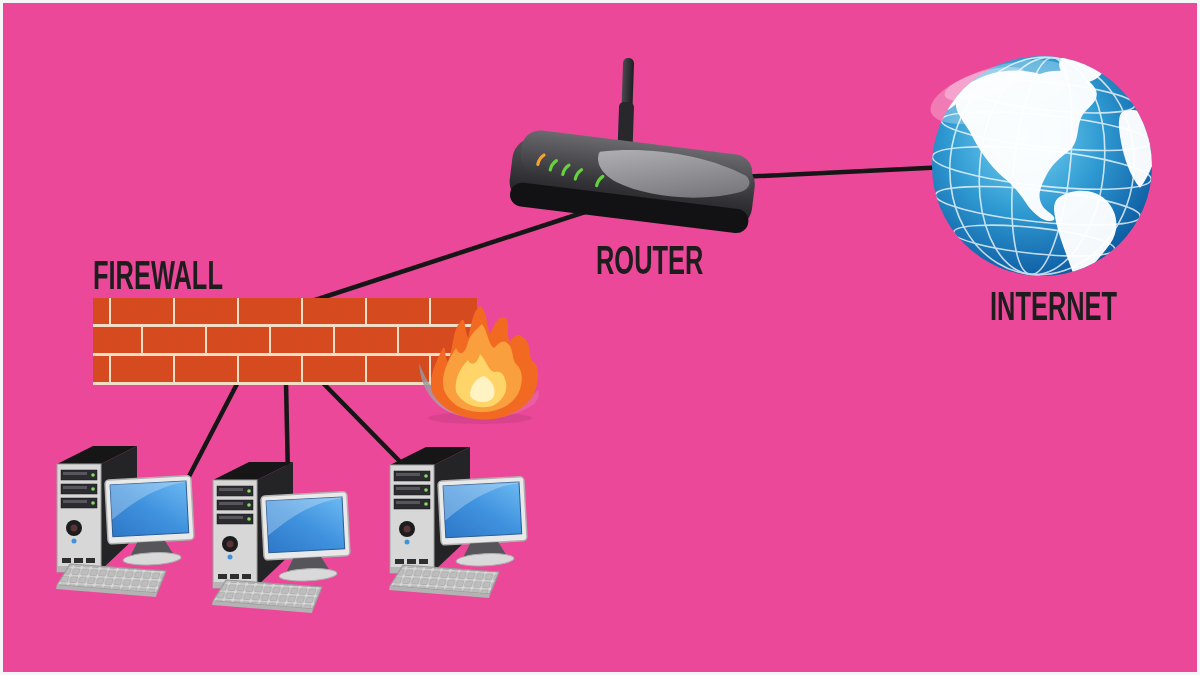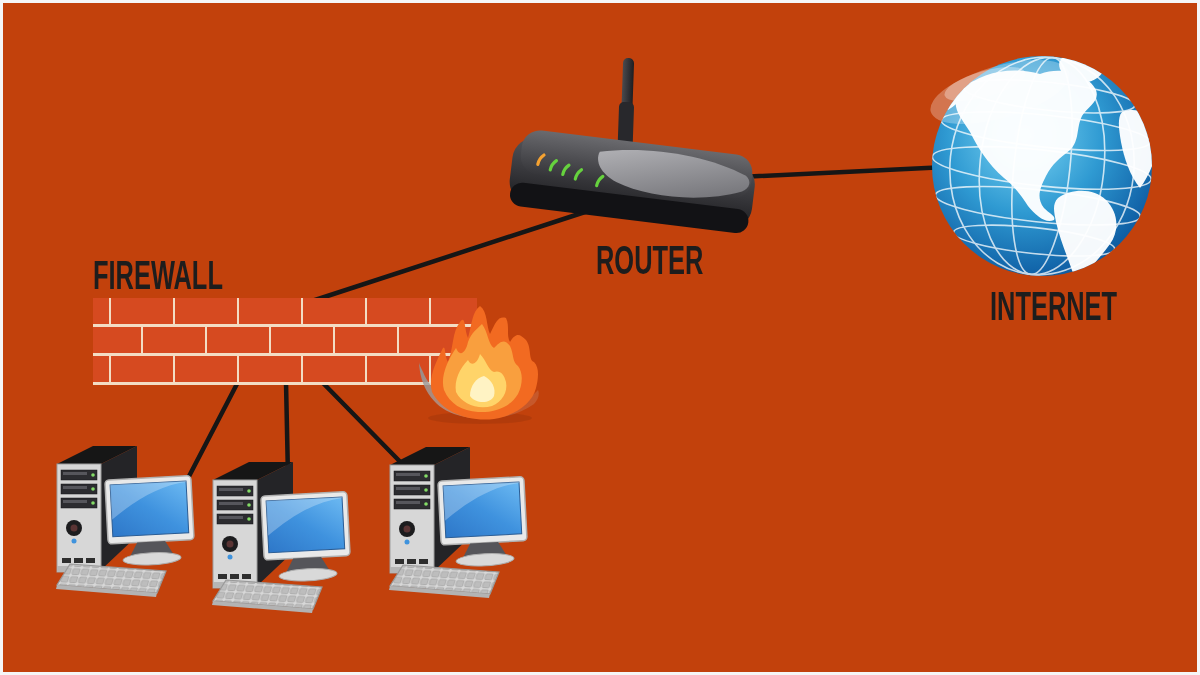--- a/index.html
+++ b/index.html
@@ -1,17 +1,17 @@
 <!DOCTYPE html>
 <html><head>
 <meta charset="utf-8">
 <style>
   html,body{margin:0;padding:0;background:#fff;}
   .stage{
-    position:relative;width:1200px;height:675px;background:#c2410c;
+    position:relative;width:1200px;height:675px;background:#ec4899;
     box-shadow:inset 0 0 0 3px #f5f6f7;overflow:hidden;
     font-family:"Liberation Sans","DejaVu Sans",sans-serif;
   }
   .stage svg{position:absolute;left:0;top:0;}
   .node-label{
     position:absolute;
     font-weight:700;font-size:41px;line-height:1;
     color:#1d1d1d;letter-spacing:0;
     transform:scaleX(.62);transform-origin:0 0;white-space:nowrap;
     user-select:none;

